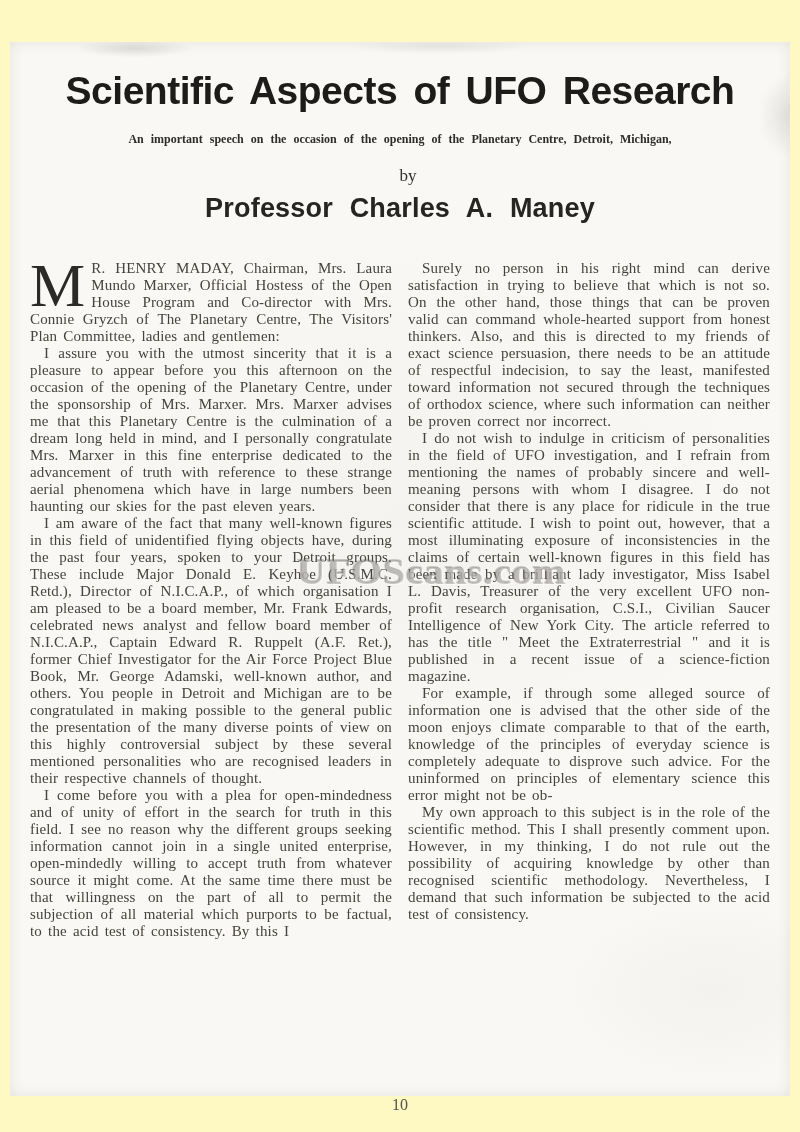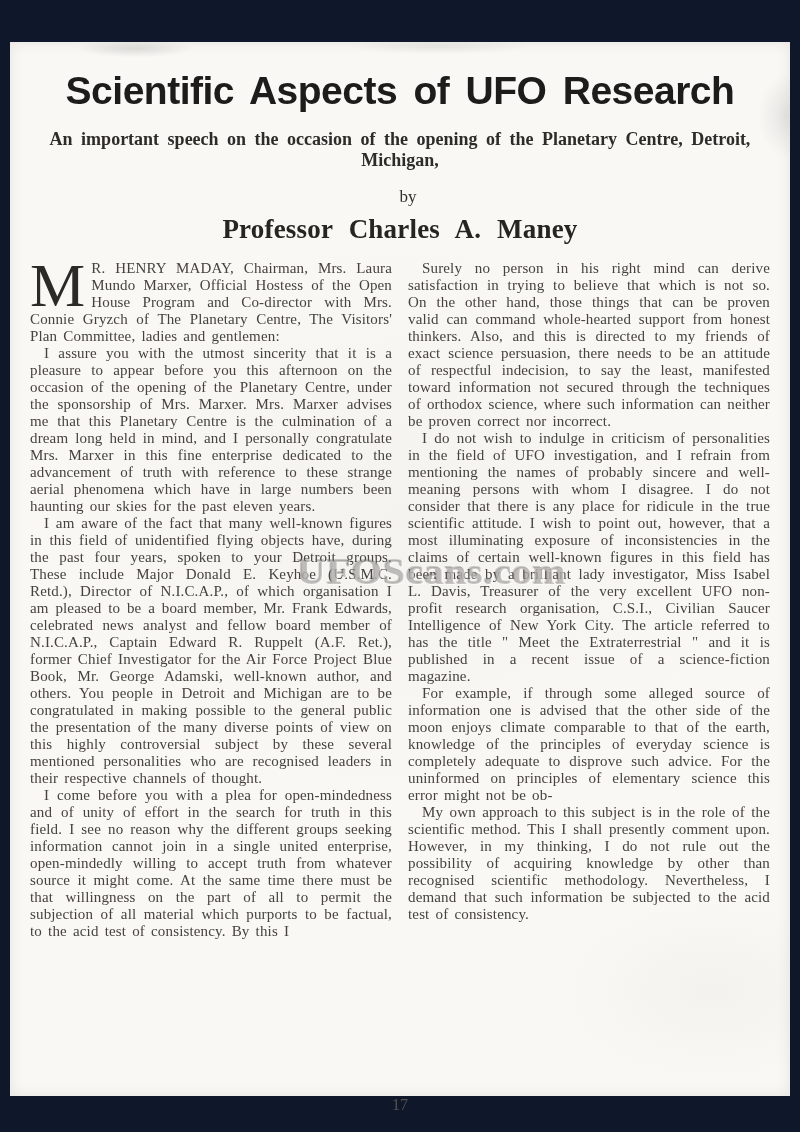--- a/index.html
+++ b/index.html
@@ -1,20 +1,20 @@
 <!DOCTYPE html>
 <html><head>
 <meta charset="utf-8">
 <style>
   html, body { margin: 0; padding: 0; background: #ffffff; }
   body {
     width: 800px; height: 1132px; position: relative; overflow: hidden;
     font-family: "Liberation Serif", serif;
   }
-  .page { position: absolute; inset: 0; background: #0f172a; }
+  .page { position: absolute; inset: 0; background: #fef9c3; }
 
   
   .sheet {
     position: absolute; left: 10px; top: 42px; width: 780px; height: 1054px;
     background-color: #f9f8f5;
     background-image:
       radial-gradient(ellipse 90px 14px at 16% 0.6%, rgba(110,110,110,0.20), transparent 65%),
       radial-gradient(ellipse 140px 12px at 55% 0.4%, rgba(130,130,130,0.14), transparent 65%),
       radial-gradient(ellipse 40px 60px at 99.5% 7%, rgba(120,120,120,0.16), transparent 70%),
       radial-gradient(ellipse 500px 380px at 50% 45%, rgba(90,85,70,0.03), transparent 75%),
@@ -24,30 +24,30 @@
   }
 
   .title {
     margin: 26px 8px 0 8px; text-align: center;
     font-family: "Liberation Sans", sans-serif; font-weight: 700;
     font-size: 39px; line-height: 46px; letter-spacing: -0.5px; word-spacing: 6px;
     color: #1d1c1a;
   }
   .subtitle {
     margin: 15px 18px 16px 18px; text-align: center;
-    font-weight: 700; font-size: 18px; line-height: 21px; word-spacing: 4px;
+    font-weight: 700; font-size: 12px; line-height: 21px; word-spacing: 4px;
     color: #2e2c29;
   }
   .byline {
     margin-top: 11px; text-align: center;
     font-size: 17px; color: #33312e; margin-left: 16px;
   }
   .author {
     margin: 7px 0 0 0; text-align: center;
-    font-family: Liberation Serif, serif; font-weight: 700;
+    font-family: Liberation Sans, sans-serif; font-weight: 700;
     font-size: 27px; word-spacing: 9px; letter-spacing: 0.2px;
     color: #262522;
   }
 
   .columns {
     position: absolute; left: 20px; top: 218px; width: 740px;
     display: flex; gap: 16px;
   }
   .col { width: 362px; }
   .col p {
@@ -106,17 +106,17 @@
 
       <div class="col">
         <p class="indent">Surely no person in his right mind can derive satisfaction in trying to believe that which is not so. On the other hand, those things that can be proven valid can command whole-hearted support from honest thinkers. Also, and this is directed to my friends of exact science persuasion, there needs to be an attitude of respectful indecision, to say the least, manifested toward information not secured through the techniques of orthodox science, where such information can neither be proven correct nor incorrect.</p>
         <p class="indent">I do not wish to indulge in criticism of personalities in the field of UFO investigation, and I refrain from mentioning the names of probably sincere and well-meaning persons with whom I disagree. I do not consider that there is any place for ridicule in the true scientific attitude. I wish to point out, however, that a most illuminating exposure of inconsistencies in the claims of certain well-known figures in this field has been made by a brilliant lady investigator, Miss Isabel L. Davis, Treasurer of the very excellent UFO non-profit research organisation, C.S.I., Civilian Saucer Intelligence of New York City. The article referred to has the title " Meet the Extraterrestrial " and it is published in a recent issue of a science-fiction magazine.</p>
         <p class="indent">For example, if through some alleged source of information one is advised that the other side of the moon enjoys climate comparable to that of the earth, knowledge of the principles of everyday science is completely adequate to disprove such advice. For the uninformed on principles of elementary science this error might not be ob-</p>
         <p class="indent">My own approach to this subject is in the role of the scientific method. This I shall presently comment upon. However, in my thinking, I do not rule out the possibility of acquiring knowledge by other than recognised scientific methodology. Nevertheless, I demand that such information be subjected to the acid test of consistency.</p>
       </div>
 
     </div>
 
-    <div class="page-number">17</div>
+    <div class="page-number">10</div>
   </div>
 
   <div class="watermark">UFOScans.com</div>
 </div>
 
 </body></html>

